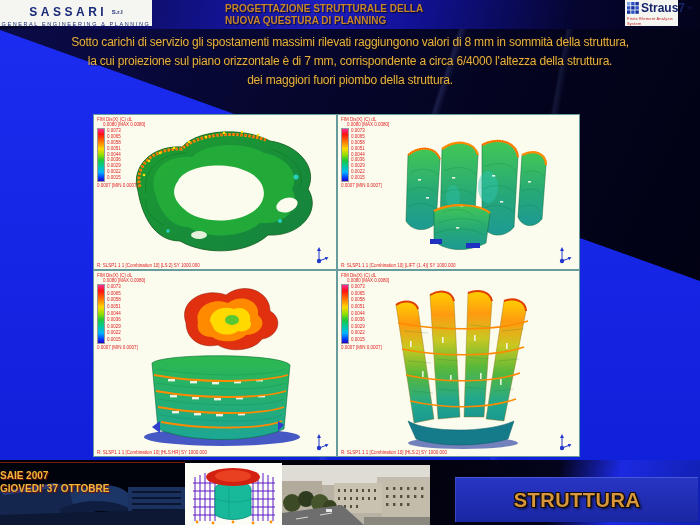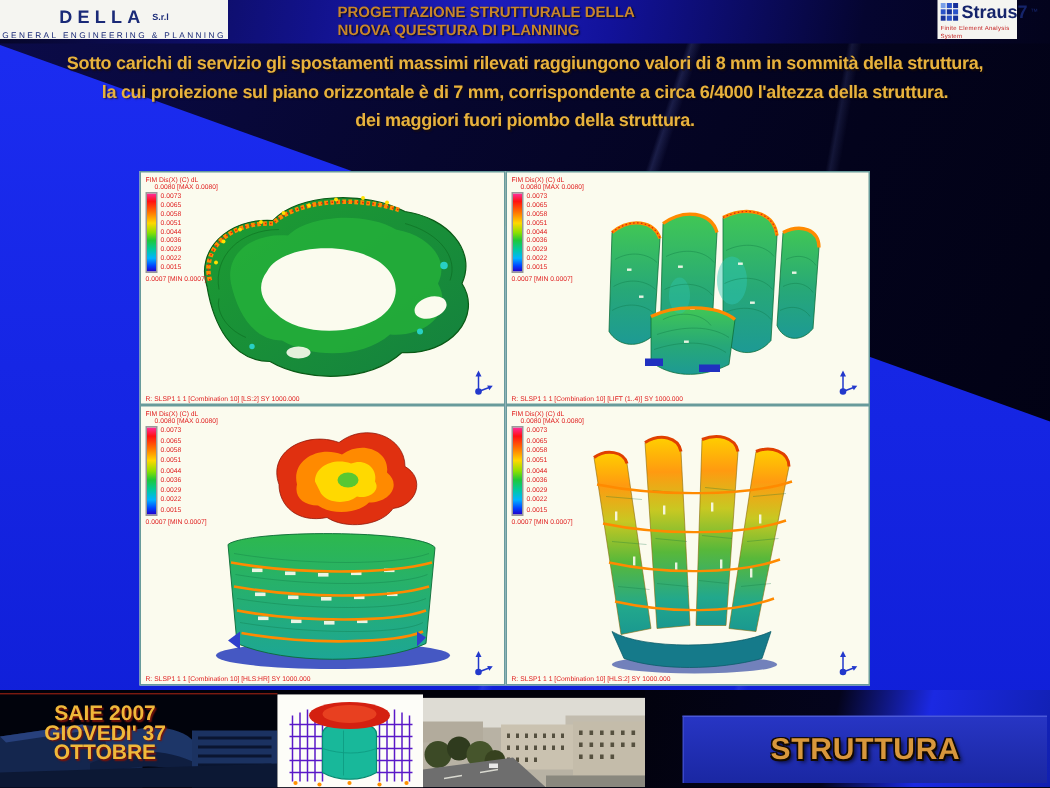--- a/index.html
+++ b/index.html
@@ -31,21 +31,21 @@
   .straus-box{position:absolute;left:625px;top:0;width:53px;height:26px;background:#f5f5f1;
     box-sizing:border-box;padding:1px 2px;}
   .straus-top{display:flex;align-items:center;gap:2px;}
   .straus-name{font-size:12px;font-weight:bold;color:#15246b;}
   .straus-tm{font-size:5px;color:#15246b;vertical-align:top;}
   .straus-tagline{font-size:4px;color:#c42020;letter-spacing:.2px;margin-top:1px;}
   .straus-icon{display:inline-block;line-height:0;}
 
   
   .intro{position:absolute;left:0;top:33px;width:700px;text-align:center;
-    font-size:12px;font-weight:bold;letter-spacing:-.2px;line-height:19px;
+    font-size:12px;font-weight:normal;letter-spacing:-.2px;line-height:19px;
     color:#e8b23c;text-shadow:1px 1px 1px rgba(30,15,0,.65);}
   .intro div{white-space:nowrap;}
 
   
   .panel-grid{position:absolute;left:93px;top:114px;width:487px;height:343px;
     display:grid;grid-template-columns:244px 243px;grid-template-rows:156px 187px;}
   .panel{position:relative;background:#fbfbee;border:1px solid #689b9b;box-sizing:border-box;overflow:hidden;}
   .panel svg.art{position:absolute;inset:0;width:100%;height:100%;}
   .legend{position:absolute;left:3px;top:2px;z-index:3;color:#e02020;}
   .lg-title{font-size:4.5px;white-space:nowrap;}
@@ -59,22 +59,22 @@
   .lg-foot{font-size:4.5px;white-space:nowrap;margin-top:1px;}
   .caption{position:absolute;left:3px;bottom:1px;font-size:4.5px;color:#e02020;z-index:3;white-space:nowrap;}
   .triad{position:absolute;right:7px;bottom:5px;z-index:3;}
 
   
   .bottombar{position:absolute;left:0;top:460px;width:700px;height:65px;background:#01010a;}
   .strip-right-bg{position:absolute;left:430px;top:0;width:270px;height:65px;
     background:linear-gradient(102deg,#02020e 0%,#04041c 46%,#1b29e2 68%,#1120b0 100%);}
   .saie-block{position:absolute;left:0;top:2px;width:185px;height:63px;overflow:hidden;
     border-top:1px solid #7a1a10;background:#01030c;}
-  .saie-text{position:absolute;left:0;top:6px;width:140px;text-align:center;
-    font-size:14px;font-weight:bold;line-height:13px;color:#f0b83a;
+  .saie-text{position:absolute;left:0;top:6px;width:140px;text-align:left;
+    font-size:10px;font-weight:bold;line-height:13px;color:#f0b83a;
     text-shadow:1px 1px 1px #7a1208;}
   .model-block{position:absolute;left:185px;top:3px;width:97px;height:62px;background:#fdfdf8;overflow:hidden;}
   .photo-block{position:absolute;left:282px;top:5px;width:148px;height:60px;overflow:hidden;}
   .title-box{position:absolute;left:455px;top:17px;width:242px;height:44px;
     background:linear-gradient(180deg,#2735c4 0%,#1a27a2 100%);
     border-top:1px solid #4a58d8;border-left:1px solid #3a48c8;
     display:flex;flex-direction:column;justify-content:center;text-align:center;
     font-size:20px;font-weight:bold;line-height:21px;letter-spacing:.5px;color:#d8973c;
     text-shadow:-1px -1px 0 #140a00,1px -1px 0 #140a00,-1px 1px 0 #140a00,1px 1px 0 #140a00,2px 2px 3px rgba(0,0,0,.8);}
 </style>
@@ -83,21 +83,21 @@
 
 <div id="slide">
 
   <div class="bg-dark"></div>
   <div class="bg-wedge"></div>
   <div class="bg-streaks"></div>
 
   <header class="topbar">
     <div class="coding-box">
       <div>
-        <span class="coding-brand">DELLA</span>
+        <span class="coding-brand">SASSARI</span>
         <span class="coding-suffix">S.r.l</span>
       </div>
       <div class="coding-tagline">GENERAL ENGINEERING &amp; PLANNING</div>
     </div>
     <div class="title-block">
       <div>PROGETTAZIONE STRUTTURALE DELLA</div>
       <div>NUOVA QUESTURA DI PLANNING</div>
     </div>
     <div class="straus-box">
       <div class="straus-top">

